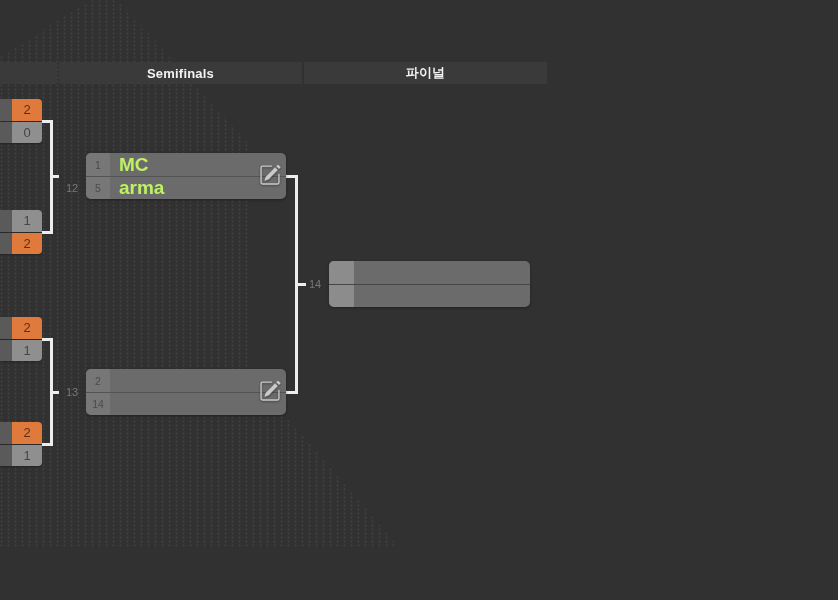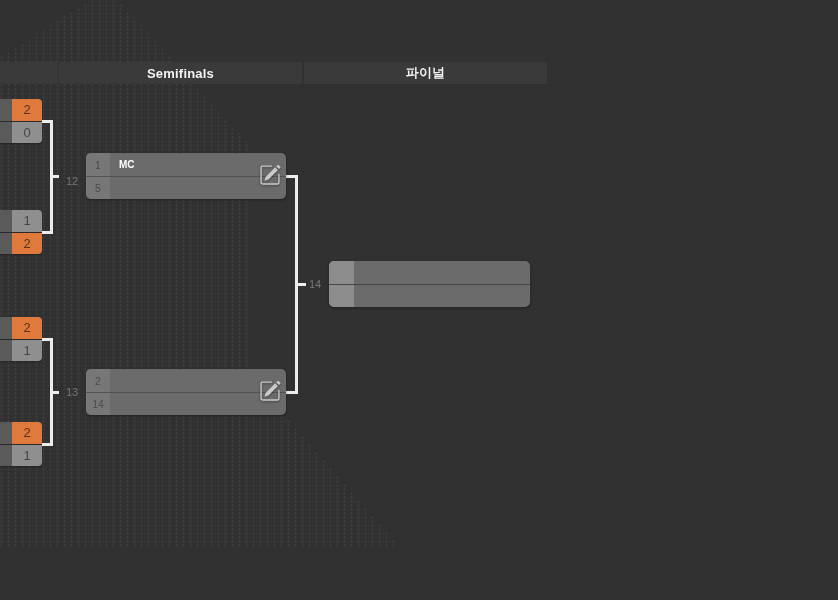--- a/index.html
+++ b/index.html
@@ -49,21 +49,21 @@
     position:absolute;width:200px;height:46px;border-radius:5px;overflow:hidden;
     background:#6b6b6b;box-shadow:0 1px 3px rgba(0,0,0,.35);
   }
   .match .prow{display:flex;height:23px;align-items:center;}
   .match .prow + .prow{border-top:1px solid rgba(0,0,0,.22);height:22px;}
   .seed{
     width:24px;align-self:stretch;background:#777777;
     color:#4a4a4a;font-size:10.5px;display:flex;align-items:center;justify-content:center;
   }
   .pname{
-    flex:1;padding-left:9px;color:#ffffff;font-size:10px;font-weight:bold;
+    flex:1;padding-left:9px;color:#bef264;font-size:19px;font-weight:bold;
     white-space:nowrap;overflow:hidden;
   }
   .m12{left:86px;top:153px;}
   .m13{left:86px;top:369px;}
   .m14{left:329px;top:261px;width:201px;}
   .m14 .seed{width:25px;background:#8c8c8c;}
   .m14 .prow + .prow{border-top:1px solid rgba(0,0,0,.35);}
   
   .edit-btn{
     position:absolute;width:22px;height:22px;padding:0;border:0;background:transparent;
@@ -129,41 +129,42 @@
     <div class="frow loser">
       <div class="sliver"></div>
       <div class="scorecell">1</div>
     </div>
   </div>
 
   <div class="line" style="left:42px;top:120px;width:11px;height:3px"></div>
   <div class="line" style="left:42px;top:231px;width:11px;height:3px"></div>
   <div class="line" style="left:50px;top:120px;width:3px;height:114px"></div>
   <div class="line" style="left:53px;top:175px;width:6px;height:3px"></div>
-  <div class="match-label" style="left:61px;top:174px">12</div>
+  <div class="match-label" style="left:61px;top:181px">12</div>
 
   <div class="line" style="left:42px;top:338px;width:11px;height:3px"></div>
   <div class="line" style="left:42px;top:443px;width:11px;height:3px"></div>
   <div class="line" style="left:50px;top:338px;width:3px;height:108px"></div>
   <div class="line" style="left:53px;top:391px;width:6px;height:3px"></div>
   <div class="match-label" style="left:61px;top:385px">13</div>
 
   <div class="line" style="left:286px;top:175px;width:12px;height:3px"></div>
   <div class="line" style="left:286px;top:391px;width:12px;height:3px"></div>
   <div class="line" style="left:295px;top:175px;width:3px;height:219px"></div>
   <div class="line" style="left:298px;top:283px;width:8px;height:3px"></div>
   <div class="match-label" style="left:304px;top:277px">14</div>
 
   <div class="match m12">
     <div class="prow">
       <div class="seed">1</div>
       <div class="pname">MC</div>
     </div>
     <div class="prow">
       <div class="seed">5</div>
+      <div class="pname">arma</div>
     </div>
   </div>
   <button class="edit-btn e12" title="">
     <span>
       <svg viewBox="0 0 16 16" aria-hidden="true">
         <path d="M15.502 1.94a.5.5 0 0 1 0 .706L14.459 3.69l-2-2L13.502.646a.5.5 0 0 1 .707 0l1.293 1.293zm-1.75 2.456-2-2L4.939 9.21a.5.5 0 0 0-.121.196l-.805 2.414a.25.25 0 0 0 .316.316l2.414-.805a.5.5 0 0 0 .196-.12l6.813-6.814z"></path>
         <path d="M1 13.5A1.5 1.5 0 0 0 2.5 15h11a1.5 1.5 0 0 0 1.5-1.5v-6a.5.5 0 0 0-1 0v6a.5.5 0 0 1-.5.5h-11a.5.5 0 0 1-.5-.5v-11a.5.5 0 0 1 .5-.5H9a.5.5 0 0 0 0-1H2.5A1.5 1.5 0 0 0 1 2.5v11z"></path>
       </svg>
     </span>
   </button>

